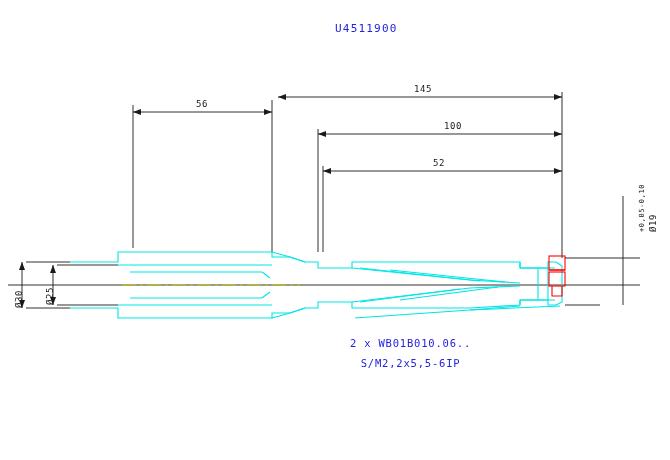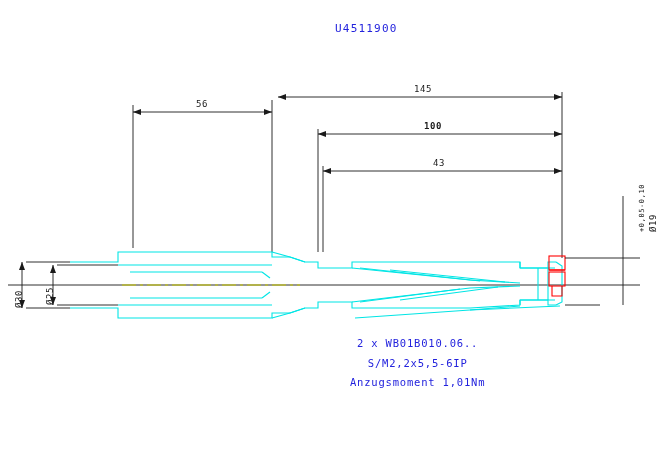--- a/index.html
+++ b/index.html
@@ -130,33 +130,32 @@
       <line x1="565" y1="305" x2="600" y2="305"></line>
     </g>
   </svg>
 
   <div class="txt" id="title">U4511900</div>
 
   <div class="dimtxt" style="left:196px;top:99px;text-align:center;">56</div>
 
   <div class="dimtxt" style="left:414px;top:84px;">145</div>
 
-  <div class="dimtxt" style="left:424px;top:121px;font-weight:bold;">100</div>
+  <div class="dimtxt" style="left:444px;top:121px;">100</div>
 
-  <div class="dimtxt" style="left:433px;top:158px;">43</div>
+  <div class="dimtxt" style="left:433px;top:158px;">52</div>
 
   <div class="dimtxt rot" style="left:14px;top:308px;">Ø30</div>
 
   <div class="dimtxt rot" style="left:45px;top:305px;">Ø25</div>
 
   <div class="dimtxt rot" style="left:648px;top:232px;">Ø19</div>
 
   <div class="dimtxt rot" style="left:638px;top:232px;font-size:7px;">+0,05</div>
 
   <div class="dimtxt rot" style="left:638px;top:208px;font-size:7px;">-0,10</div>
 
   <div id="notes">
     <div>2 x WB01B010.06..</div>
     <div>S/M2,2x5,5-6IP</div>
-    <div>Anzugsmoment 1,01Nm</div>
   </div>
 
 </div>
 
 </body></html>

